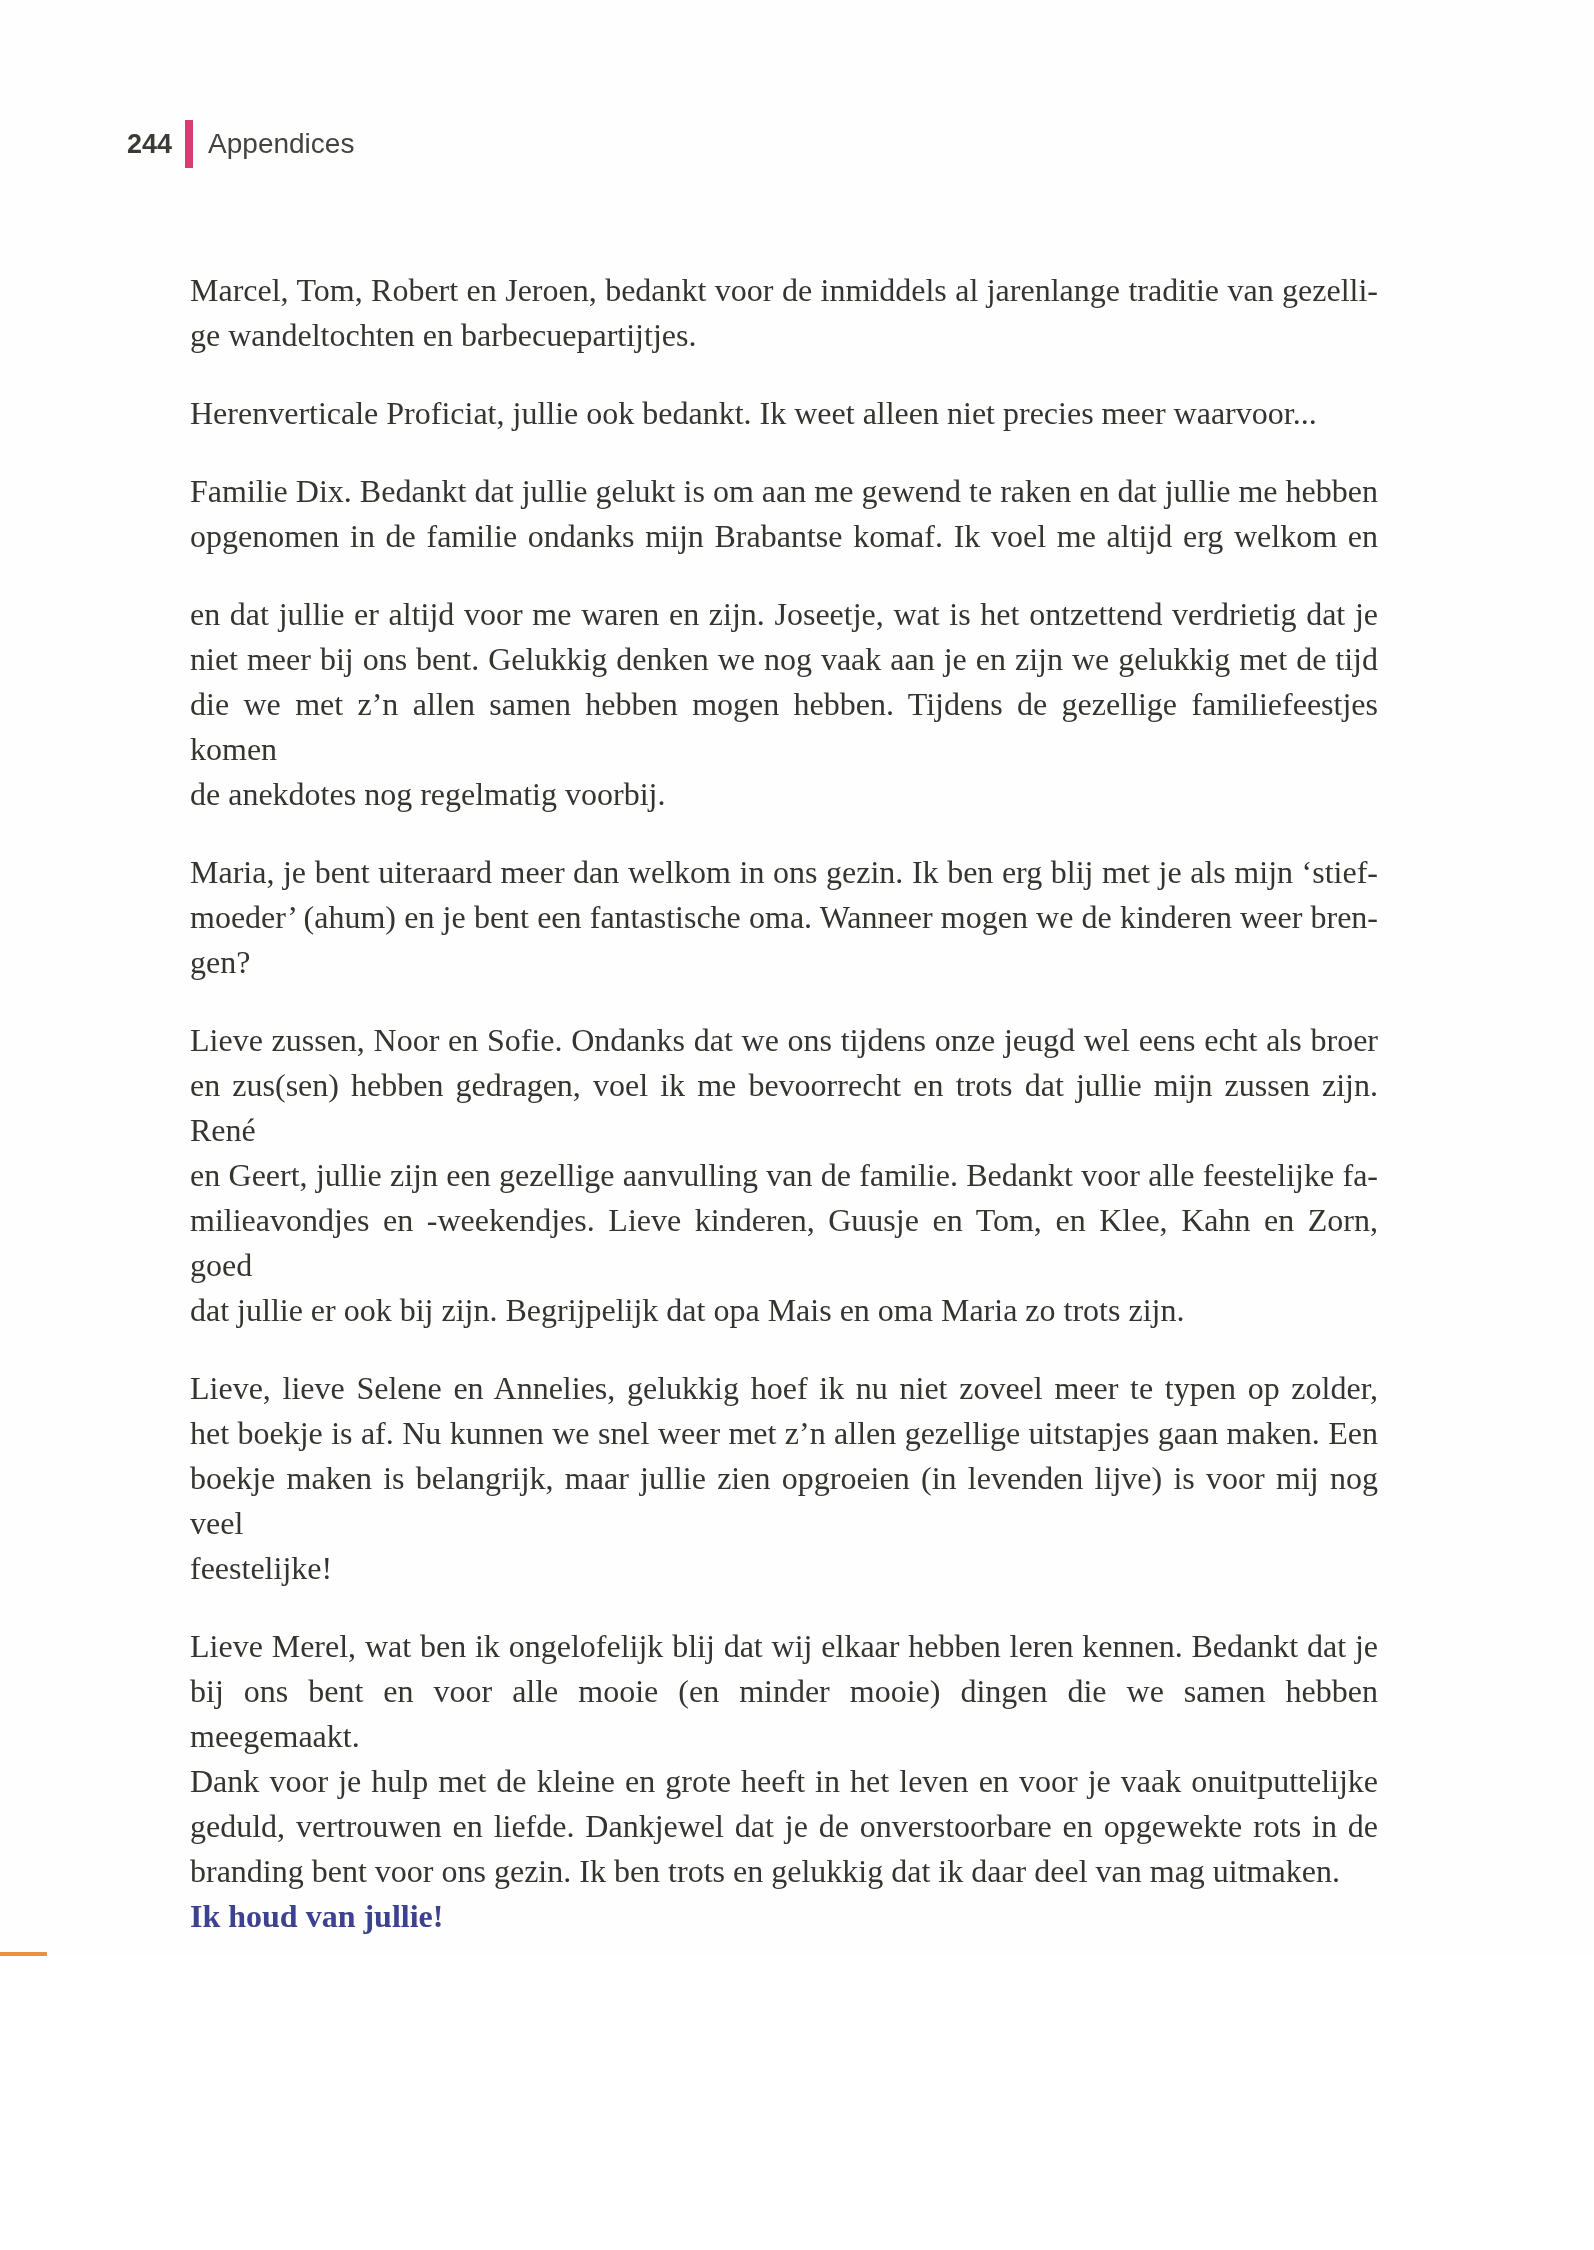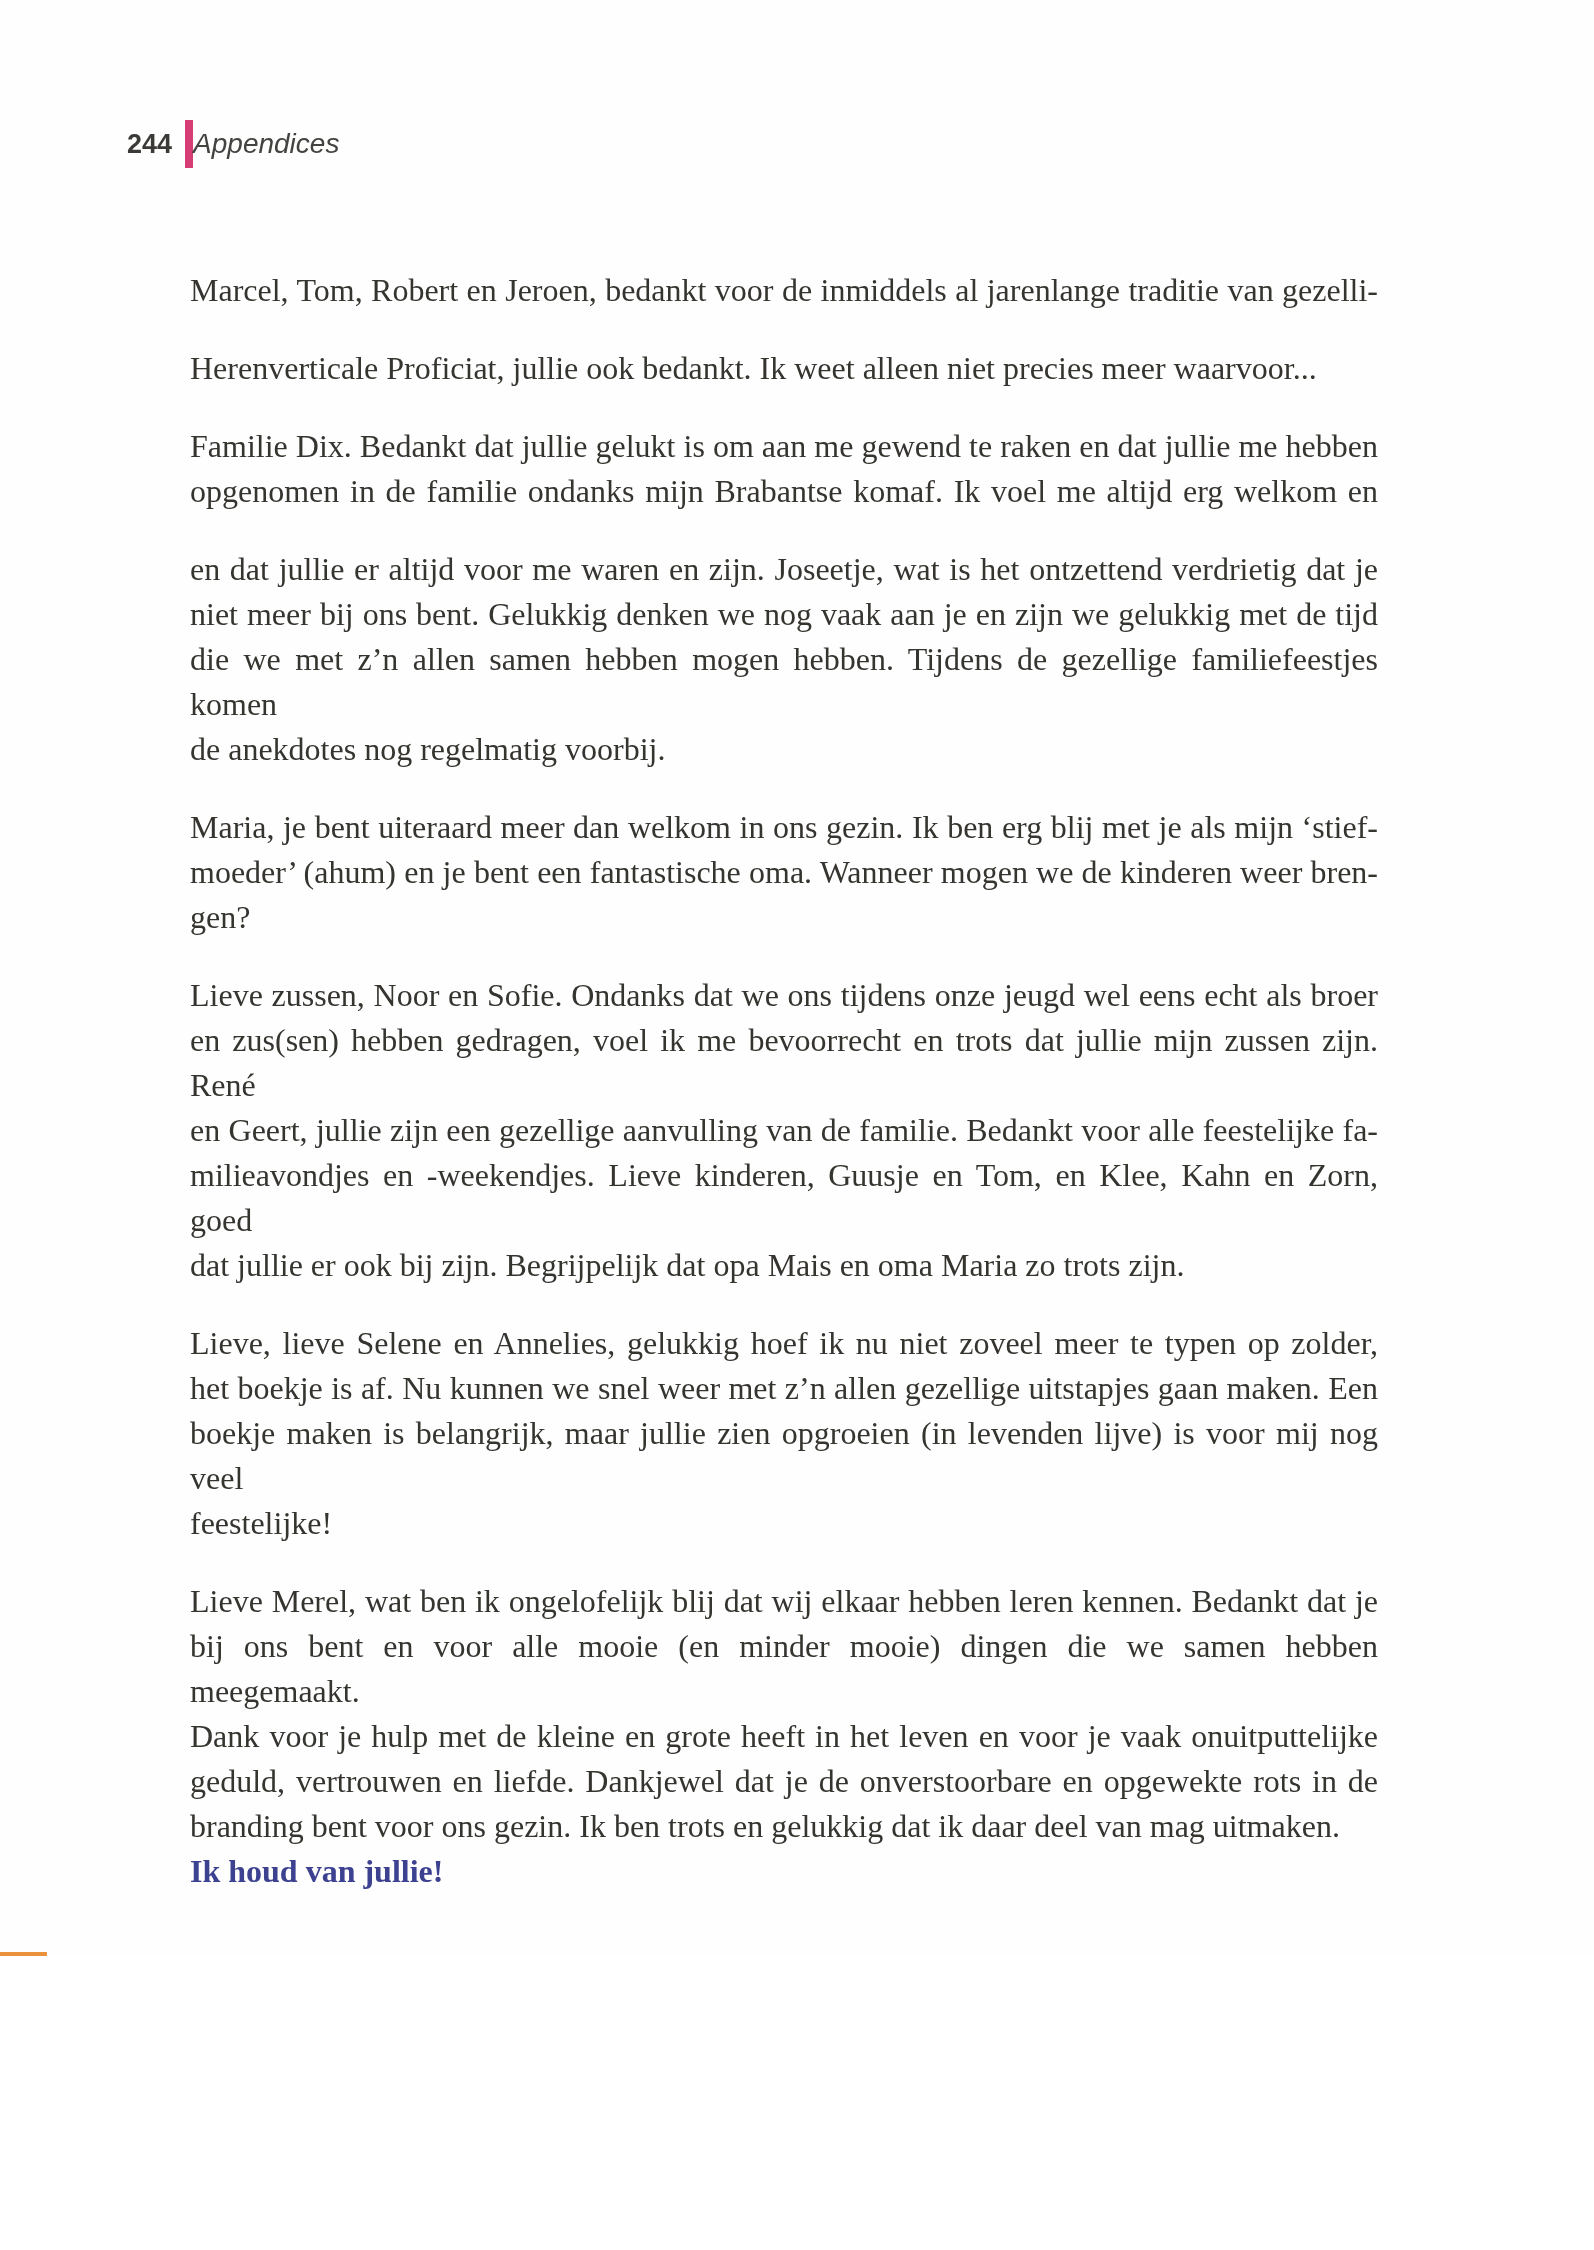--- a/index.html
+++ b/index.html
@@ -19,21 +19,21 @@
     font-weight:700;font-size:27px;color:#3b3a37;
     margin-right:13px;
   }
   .accent-bar{
     width:8px;height:48px;
     background:var(--accent_pink,#d63d75);
   }
   .section-title{
     font-family:"Liberation Sans",sans-serif;
     font-weight:400;font-size:28px;color:#444340;
-    font-style:italic;
+    margin-left:15px;
   }
   .body-text{
     position:absolute;left:190px;top:268px;width:1188px;
     font-size:32px;line-height:45px;color:#36342f;
   }
   .line{text-align:justify;text-align-last:justify;}
   .line.last{text-align:left;text-align-last:left;}
   .paragraph + .paragraph{margin-top:33px;}
   .closing{
     color:var(--closing_blue,#3c4190);
@@ -57,20 +57,21 @@
   <div class="header">
     <span class="page-number">244</span>
     <span class="accent-bar"></span>
     <span class="section-title">Appendices</span>
   </div>
 
   <div class="body-text">
     <div>
         <div class="paragraph">
           <div class="line">Marcel, Tom, Robert en Jeroen, bedankt voor de inmiddels al jarenlange traditie van gezelli-</div>
+          <div class="line last">ge wandeltochten en barbecuepartijtjes.</div>
         </div>
         <div class="paragraph">
           <div class="line last">Herenverticale Proficiat, jullie ook bedankt. Ik weet alleen niet precies meer waarvoor...</div>
         </div>
         <div class="paragraph">
           <div class="line">Familie Dix. Bedankt dat jullie gelukt is om aan me gewend te raken en dat jullie me hebben</div>
           <div class="line">opgenomen in de familie ondanks mijn Brabantse komaf. Ik voel me altijd erg welkom en</div>
         </div>
         <div class="paragraph">
           <div class="line">en dat jullie er altijd voor me waren en zijn. Joseetje, wat is het ontzettend verdrietig dat je</div>

